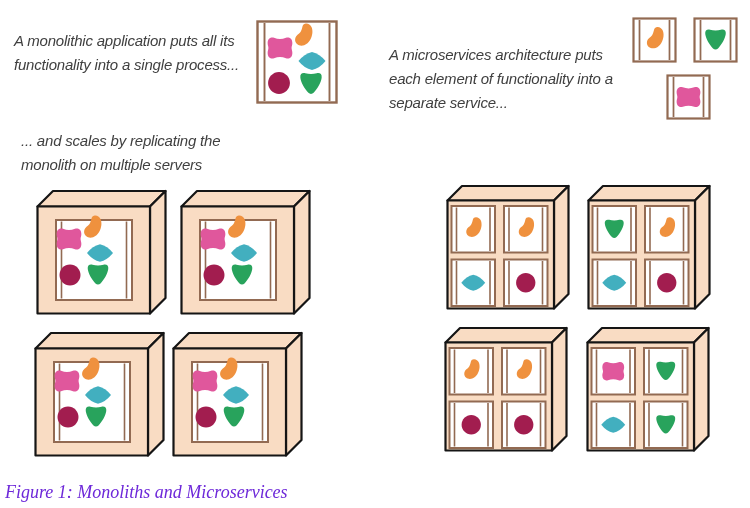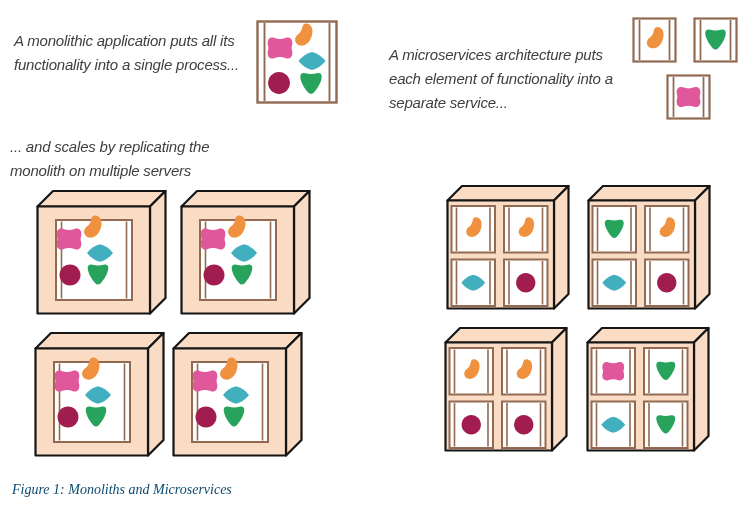--- a/index.html
+++ b/index.html
@@ -1,37 +1,37 @@
 <!DOCTYPE html>
 <html><head>
 <meta charset="utf-8">
 <style>
   html,body{margin:0;padding:0;background:#fff;}
   #figure{position:relative;width:750px;height:508px;background:#fff;overflow:hidden;
           font-family:"Liberation Sans",sans-serif;}
   .annotation{position:absolute;font-style:italic;font-size:15px;line-height:24px;
               letter-spacing:-0.2px;color:#3f3f3f;white-space:pre-line;}
-  .caption{position:absolute;left:12px;top:482px;font-family:"Liberation Serif",serif;
-           font-style:italic;font-size:14px;color:#0c4a6e;}
+  .caption{position:absolute;left:5px;top:482px;font-family:"Liberation Serif",serif;
+           font-style:italic;font-size:18px;color:#6d28d9;}
   .boxwrap{position:absolute;}
   svg{display:block;}
 </style>
 </head>
 <body>
 
 <div id="figure">
 
   <div class="annotation" style="left:14px;top:29px;width:250px;">A monolithic application puts all its
 functionality into a single process...</div>
 
   <div class="annotation" style="left:389px;top:43px;width:275px;">A microservices architecture puts
 each element of functionality into a
 separate service...</div>
 
-  <div class="annotation" style="left:10px;top:129px;width:275px;margin-top:6px;">... and scales by replicating the
+  <div class="annotation" style="left:21px;top:129px;width:275px;">... and scales by replicating the
 monolith on multiple servers</div>
 
 
   <div class="boxwrap" style="left:256px;top:20px;">
       <svg width="82" height="84" viewBox="0 0 82 84">
         <g>
           <rect x="1.5" y="1.5" width="79" height="81" fill="#ffffff" stroke="#926a52" stroke-width="2.4"></rect>
           <line x1="8.5" y1="3" x2="8.5" y2="81" stroke="#926a52" stroke-width="1.92"></line>
           <line x1="73.5" y1="3" x2="73.5" y2="81" stroke="#926a52" stroke-width="1.92"></line>
         </g>

